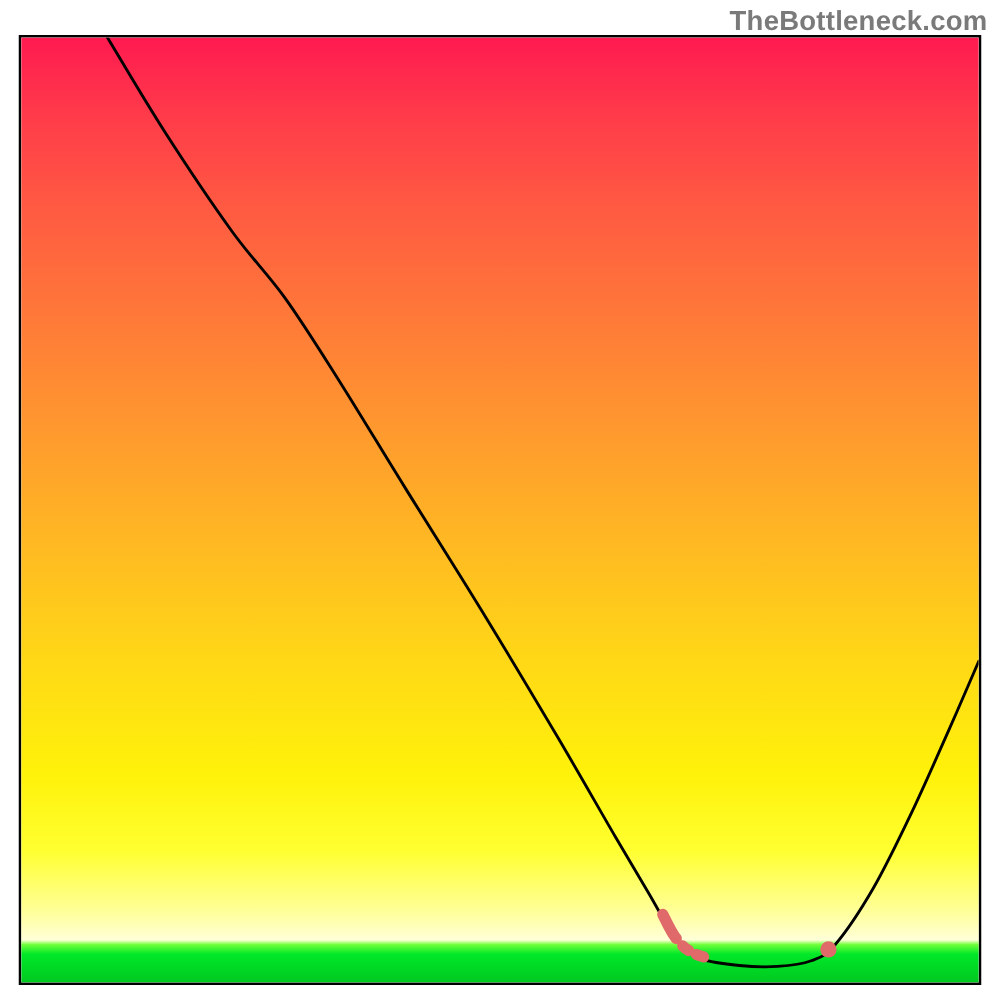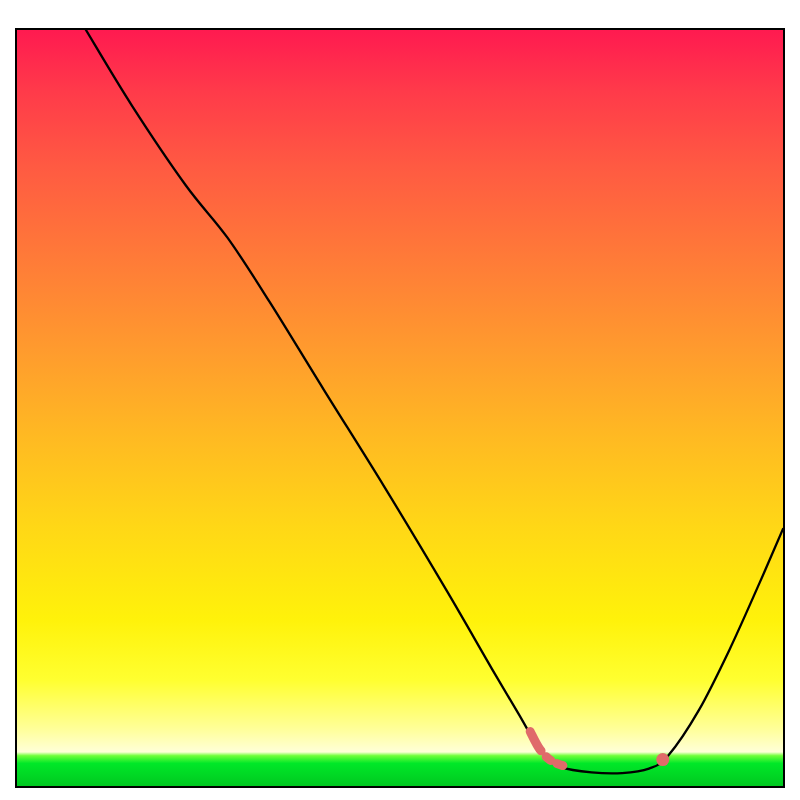--- a/index.html
+++ b/index.html
@@ -60,20 +60,21 @@
     position: absolute;
     inset: 0;
     width: 100%;
     height: 100%;
   }
 </style>
 </head>
 <body>
 
 <div class="frame">
+  <div class="watermark">TheBottleneck.com</div>
 
   <div class="plot-area">
     <div class="gradient"></div>
     <svg class="curve" viewBox="0 0 765 755" preserveAspectRatio="none">
       <path id="main-curve" fill="none" stroke="#000000" stroke-width="2.3" stroke-linecap="round" d="M 68.85 0 C 76.5 12.583333333333334, 98.175 49.704166666666666, 114.75 75.5 C 131.325 101.29583333333333, 152.3625 132.75416666666663, 168.3 154.77499999999998 C 184.2375 176.79583333333332, 196.35000000000002 188.12083333333334, 210.37500000000003 207.625 C 224.40000000000003 227.12916666666666, 236.51250000000002 246.63333333333335, 252.45000000000002 271.8 C 268.3875 296.9666666666667, 286.875 327.79583333333335, 306 358.625 C 325.125 389.45416666666665, 346.79999999999995 423.4291666666666, 367.2 456.775 C 387.6 490.12083333333334, 410.55 528.5, 428.40000000000003 558.7 C 446.25000000000006 588.9000000000001, 462.1875 617.2125000000001, 474.3 637.975 C 486.4125 658.7375, 494.06250000000006 671.3208333333333, 501.07500000000005 683.275 C 508.08750000000003 695.2291666666666, 511.9125 702.7791666666667, 516.375 709.7 C 520.8375 716.6208333333334, 523.3874999999999 720.3958333333333, 527.8499999999999 724.8 C 532.3124999999999 729.2041666666667, 535.5 733.3566666666667, 543.15 736.125 C 550.8 738.8933333333333, 563.55 740.4033333333333, 573.75 741.41 C 583.95 742.4166666666666, 594.7875 742.7941666666666, 604.35 742.165 C 613.9125 741.5358333333334, 623.475 740.5291666666667, 631.125 737.635 C 638.775 734.7408333333333, 641.9625 734.4891666666666, 650.25 724.8 C 658.5375 715.1108333333333, 670.65 697.1166666666667, 680.85 679.5 C 691.0500000000001 661.8833333333333, 701.25 640.4916666666667, 711.45 619.1 C 721.6500000000001 597.7083333333334, 733.125 571.2833333333333, 742.05 551.15 C 750.9749999999999 531.0166666666667, 761.175 507.1083333333333, 765 498.29999999999995"></path>
       <path id="dash-seg" fill="none" stroke-width="9" stroke-linecap="round" stroke-dasharray="22 8 6 7 6 200" d="M 512.5500000000001 700.64 C 514.2075000000001 703.66, 518.6700000000001 713.7266666666667, 522.495 718.76 C 526.3199999999999 723.7933333333333, 529.5075 727.6941666666667, 535.5 730.84 C 541.4925 733.9858333333334, 549.5249999999999 735.9991666666667, 558.4499999999999 737.635 C 567.375 739.2708333333333, 579.4875000000001 740.2774999999999, 589.0500000000001 740.655 C 598.6125000000001 741.0325, 607.5375 741.2841666666666, 615.825 739.9 C 624.1125000000001 738.5158333333334, 634.95 733.6083333333333, 638.775 732.35" stroke="#e06a6a"></path>
       <circle id="marker-dot" r="6.5" cx="644.895" cy="728.575" fill="#e06a6a"></circle>
     </svg>
   </div>
 </div>

